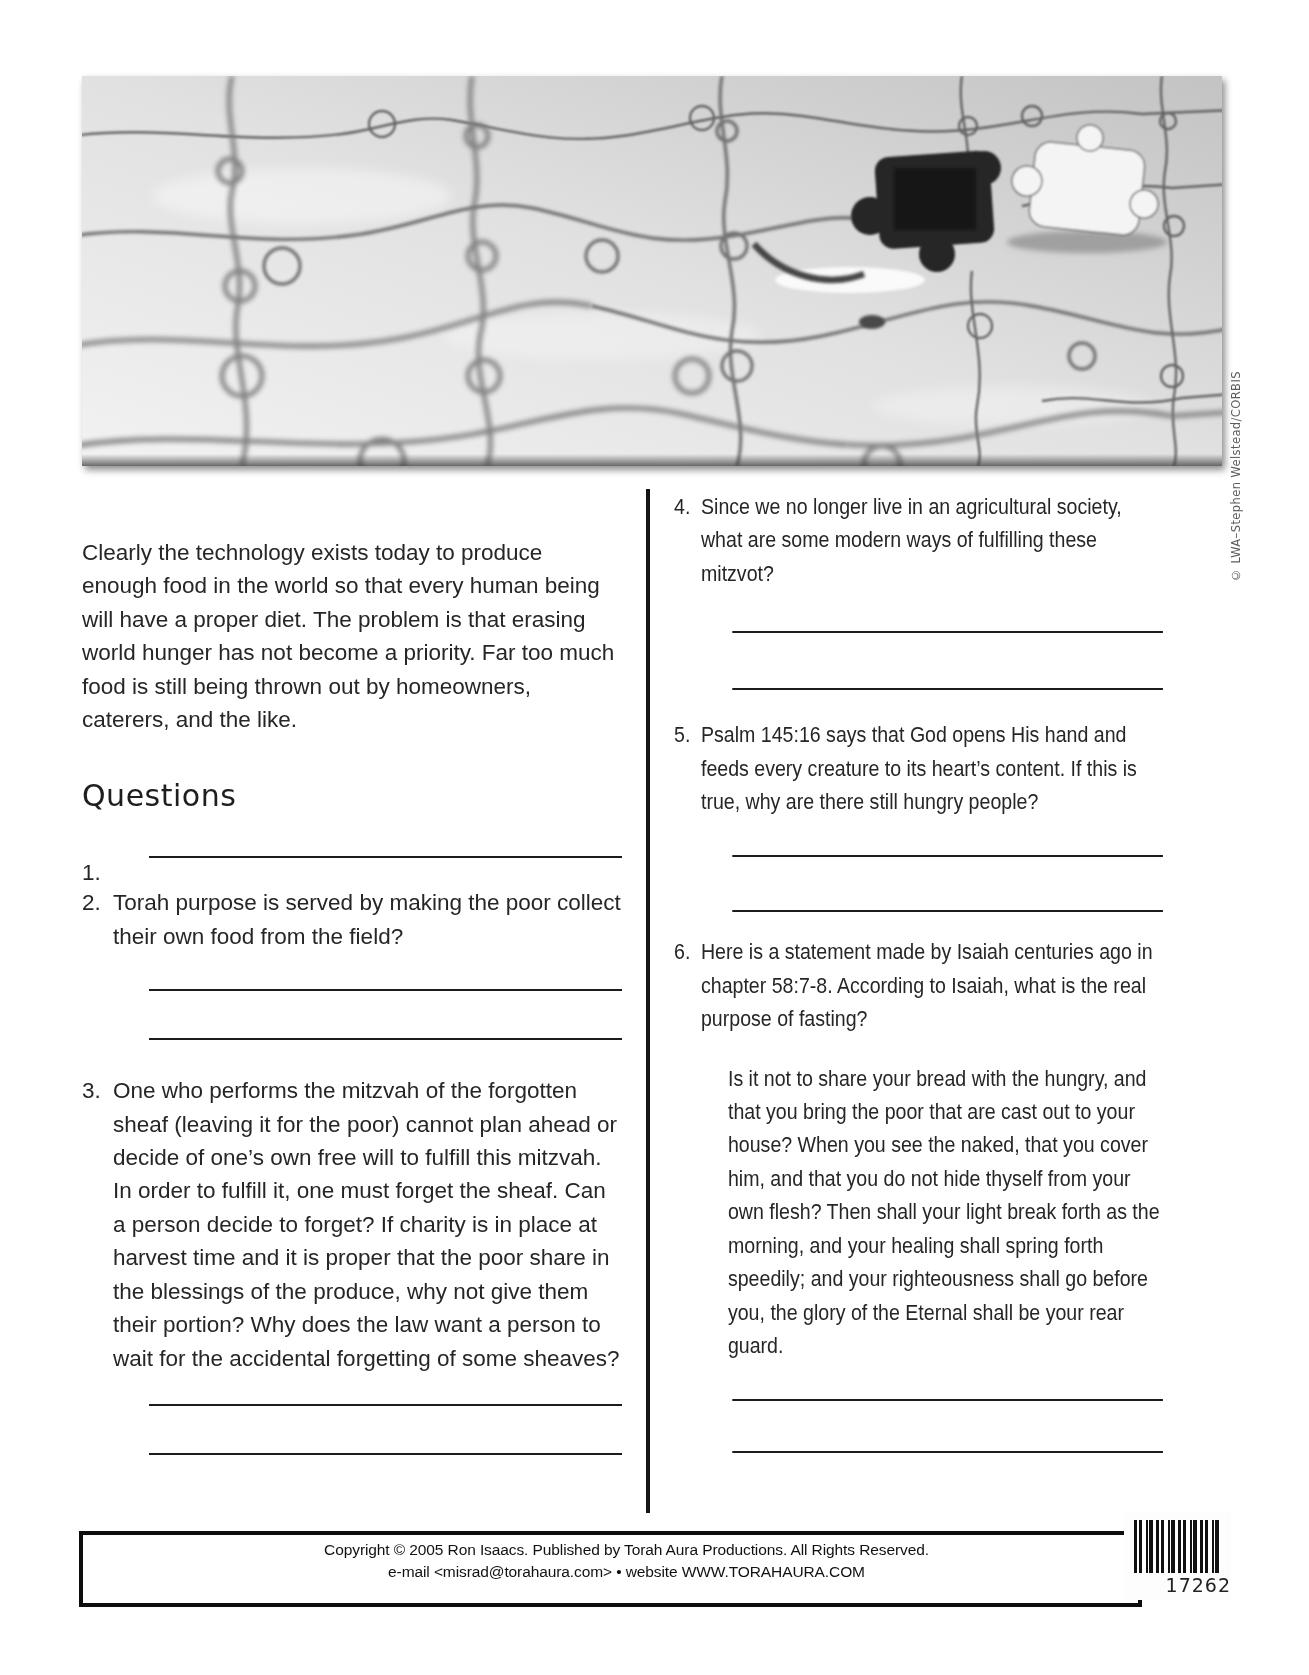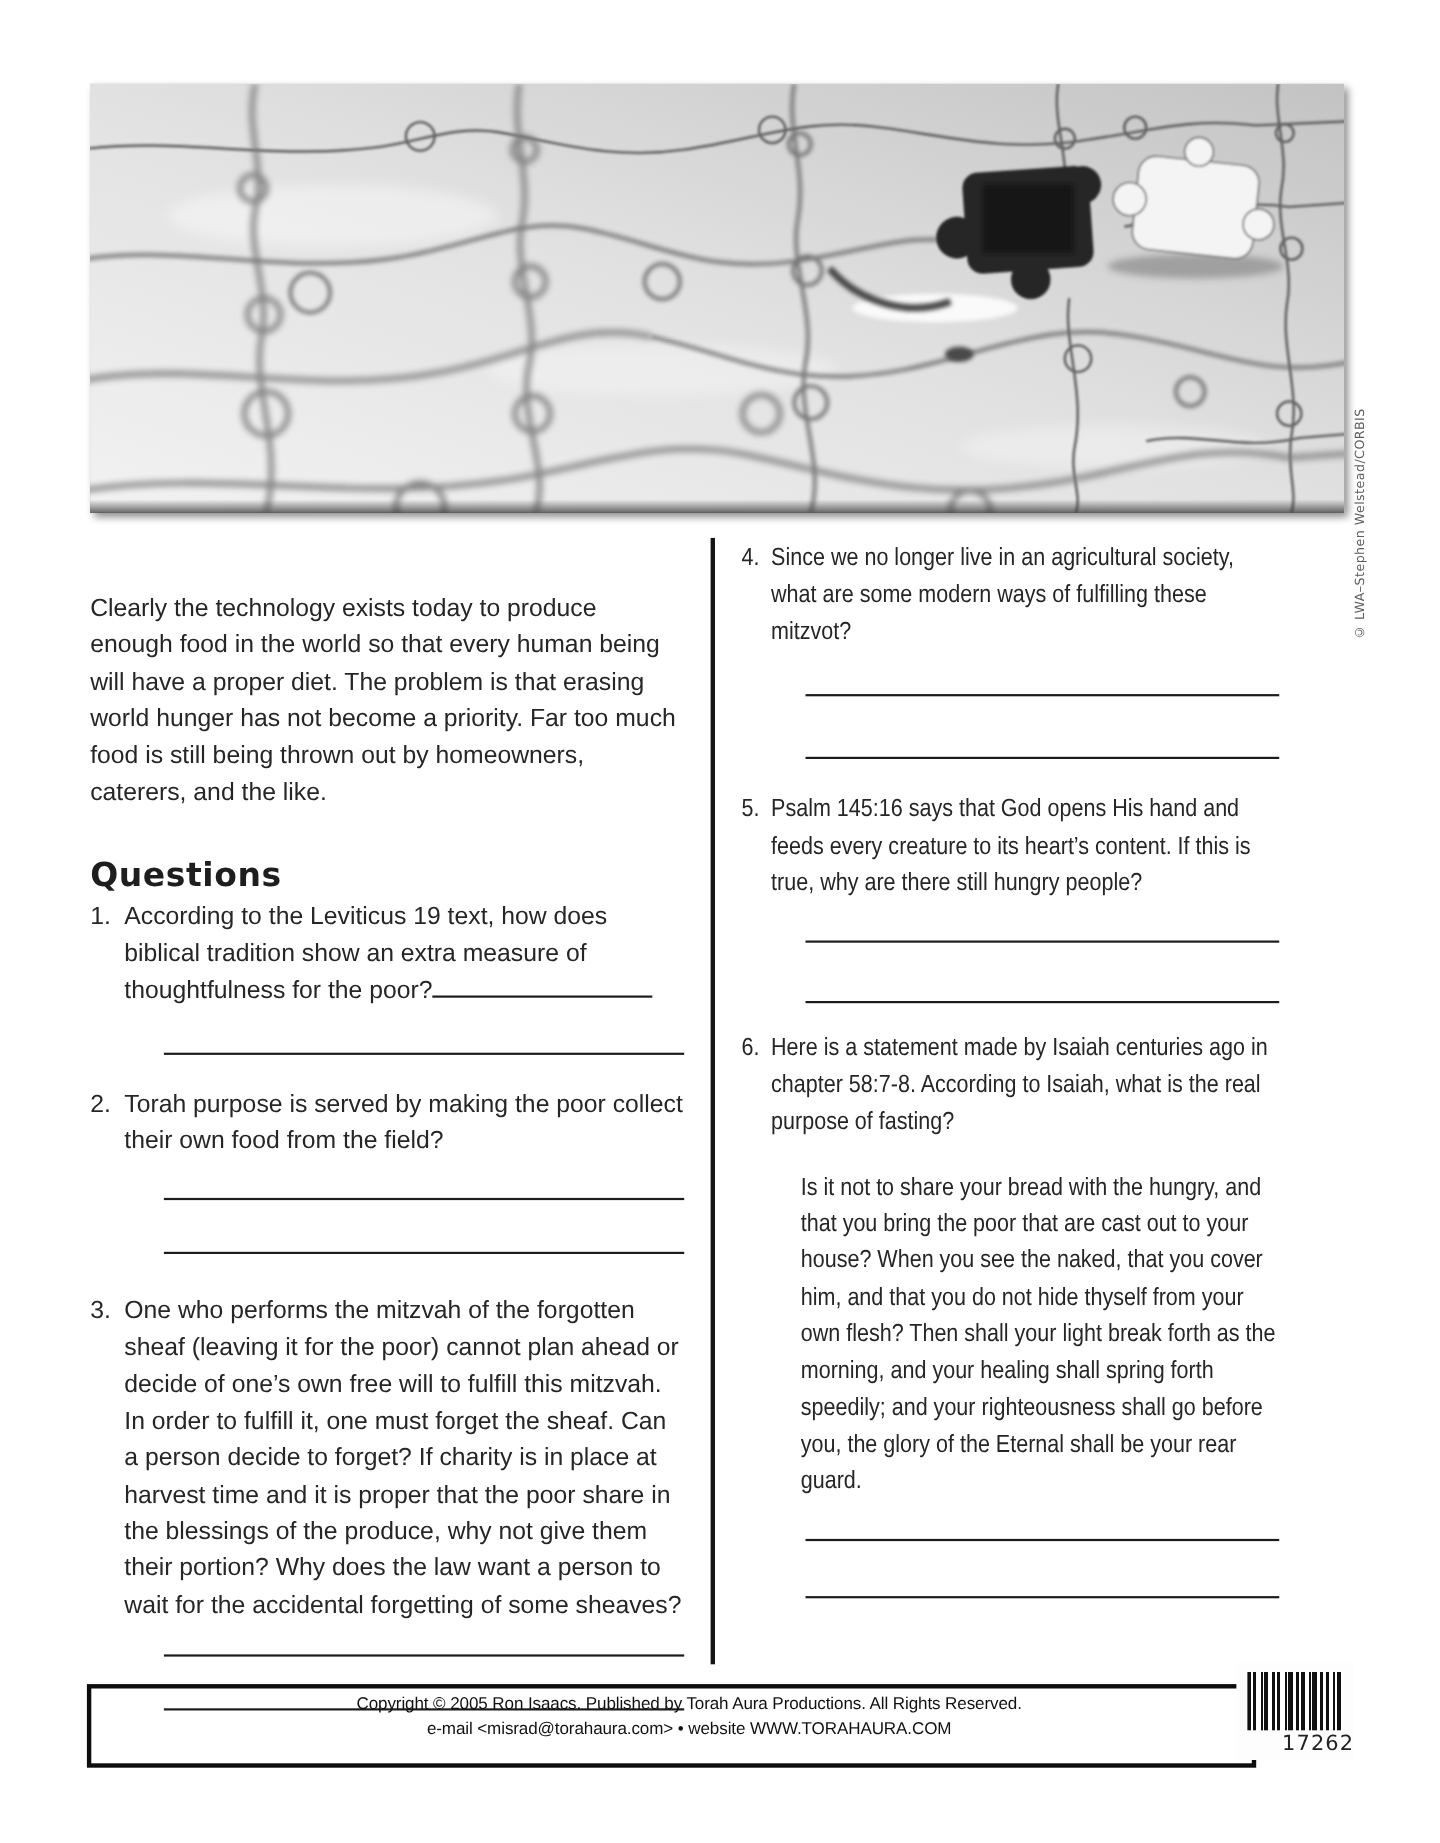--- a/index.html
+++ b/index.html
@@ -20,21 +20,21 @@
     font-family:"DejaVu Sans",sans-serif;font-size:11.5px;color:#5c5c5c;
     letter-spacing:.4px;white-space:nowrap;
   }
   
   .col{position:absolute;font-size:22.5px;line-height:33.4px;}
   .col-left{left:82px;top:488px;width:540px;margin-top:48px;}
   .col-right{left:674px;top:490px;width:562px;transform:scaleX(.87);transform-origin:0 0;}
   .intro{margin:0;}
   .questions-heading{
     margin:40px 0 0 0;font-family:"DejaVu Sans",sans-serif;
-    font-weight:700;font-size:30px;line-height:40px;letter-spacing:.5px;color:#1e1e1e;
+    font-weight:400;font-size:30px;line-height:40px;letter-spacing:.5px;color:#1e1e1e;
   }
   .q{position:relative;padding-left:31px;margin:0;}
   .q .num{position:absolute;left:0;top:0;}
   .qtext{margin:0;}
   .quote{margin:26px 0 0 0;padding-left:31px;}
   .inline-blank{
     display:inline-block;width:200px;height:18px;
     border-bottom:2px solid #1c1c1c;vertical-align:baseline;
   }
   .ans-line{border-bottom:2px solid #1c1c1c;margin-left:36px;height:0;}
@@ -187,21 +187,20 @@
   </div>
 
   <div class="photo-credit">© LWA–Stephen Welstead/CORBIS</div>
 
   <div class="col col-left">
     <p class="intro">Clearly the technology exists today to produce enough food in the world so that every human being will have a proper diet. The problem is that erasing world hunger has not become a priority. Far too much food is still being thrown out by homeowners, caterers, and the like.</p>
     <h2 class="questions-heading">Questions</h2>
 
     <div class="q q1">
       <span class="num">1.</span>
-      <p class="qtext"><span>According to the Leviticus 19 text, how does biblical tradition show an extra measure of thoughtfulness for the poor?</span><span class="inline-blank"></span></p>
       <div class="ans-line l-q1-a"></div>
     </div>
 
     <div class="q q2">
       <span class="num">2.</span>
       <p class="qtext"><span>Torah purpose is served by making the poor collect their own food from the field?</span></p>
       <div class="ans-line l-q2-a"></div>
       <div class="ans-line l-q2-b"></div>
     </div>
 

